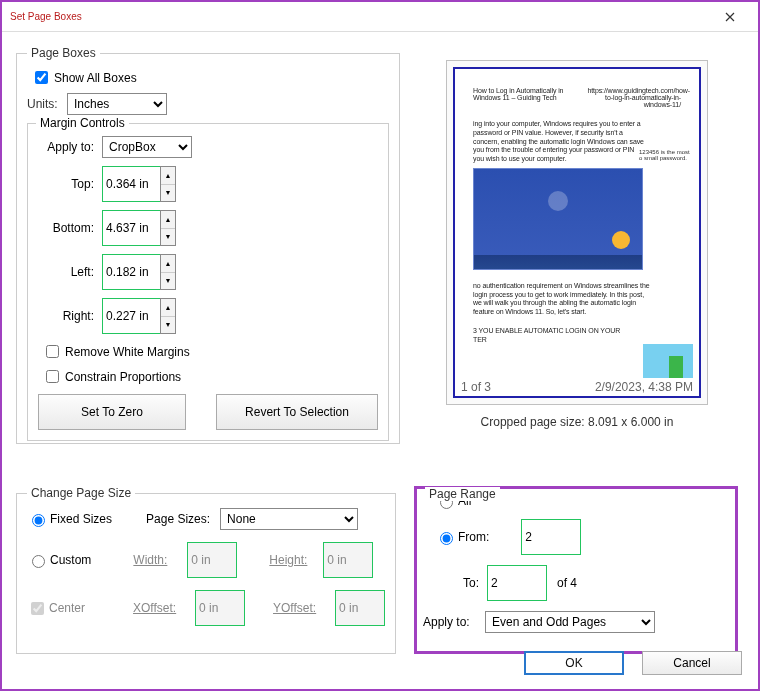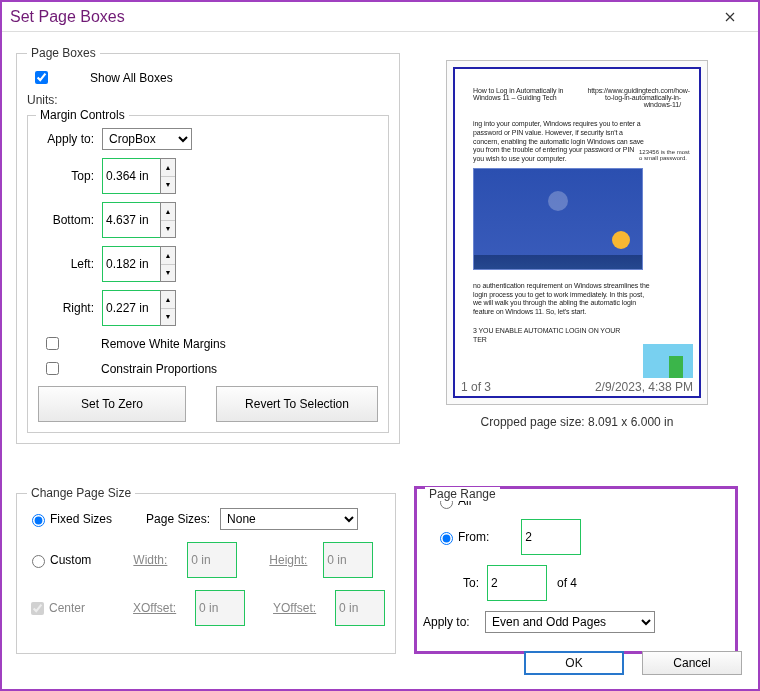--- a/index.html
+++ b/index.html
@@ -1,19 +1,19 @@
 <!DOCTYPE html>
 <html><head>
 <meta charset="utf-8">
 <style>
 * { box-sizing: border-box; font-family: "Segoe UI", Tahoma, sans-serif; font-size: 12px; }
 body { margin: 0; padding: 0; background: #fff; }
 .window { width: 760px; height: 691px; border: 2px solid #a040c0; background: #fff; position: relative; }
 .titlebar { height: 30px; background: #fff; border-bottom: 1px solid #ddd; display: flex; align-items: center; padding: 0 8px; }
-.titlebar .title { flex: 1; color: #701a75; font-size: 16px; }
+.titlebar .title { flex: 1; color: #b91c1c; font-size: 10px; }
 .titlebar .close { width: 40px; height: 28px; display: flex; align-items: center; justify-content: center; cursor: pointer; }
 .titlebar .close svg { width: 10px; height: 10px; }
 .body { position: relative; padding: 10px 14px 14px 10px; height: calc(100% - 30px); }
 fieldset { border: 1px solid #ccc; margin: 0; padding: 8px 10px 10px 10px; position: relative; }
 legend { padding: 0 4px; color: #333; font-size: 12px; }
 .pageboxes { position: absolute; left: 14px; top: 14px; width: 380px; height: 398px; }
 .preview-wrap { position: absolute; left: 420px; top: 28px; width: 310px; }
 .preview { width: 262px; height: 345px; margin: 0 auto; border: 1px solid #c0c0c0; background: #fafafa; padding: 6px; }
 .preview-inner { width: 100%; height: 100%; border: 2px solid #2020aa; background: #fff; position: relative; overflow: hidden; padding: 18px; }
 .tiny { font-size: 7px; color: #222; line-height: 1.25; letter-spacing: -0.1px; }
@@ -24,21 +24,21 @@
 .prev-img .avatar { position: absolute; left: 50%; top: 22px; width: 20px; height: 20px; margin-left: -10px; background: rgba(255,255,255,0.25); border-radius: 50%; }
 .prev-right { position: absolute; right: 6px; top: 80px; font-size: 6px; color: #333; width: 54px; }
 .pipe-box { position: absolute; right: 6px; bottom: 18px; width: 50px; height: 34px; background: #78d0f0; }
 .pipe-box .pipe { position: absolute; right: 10px; bottom: 0; width: 14px; height: 22px; background: #3bb54a; }
 .preview-footer { position: absolute; left: 6px; right: 6px; bottom: 2px; display: flex; justify-content: space-between; font-size: 6px; color: #666; }
 
 .cropped-size { text-align: center; margin-top: 10px; color: #333; font-size: 12px; }
 
 .row { display: flex; align-items: center; margin-bottom: 8px; }
 .row label, .lbl { color: #333; }
-.chk { display: flex; align-items: center; margin-bottom: 6px; margin-left: 4px; gap: 36px; }
+.chk { display: flex; align-items: center; margin-bottom: 6px; margin-left: 4px; }
 .chk input { margin-right: 6px; }
 
 select { height: 22px; border: 1px solid #888; background: #fff; padding: 0 2px; }
 input[type=text] { height: 16px; border: 1px solid #22c55e; padding: 17px 3px; background: #fff; }
 input[type=text][disabled] { background: #f4f4f4; color: #888; }
 .spin { display: inline-flex; align-items: stretch; }
 .spin input { width: 58px; border-right: none; }
 .spin .btns { display: flex; flex-direction: column; border: 1px solid #888; width: 16px; }
 .spin .btns button { flex: 1; border: none; background: #f3f3f3; padding: 0; font-size: 7px; cursor: pointer; line-height: 1; }
 .spin .btns button:first-child { border-bottom: 1px solid #ccc; }
@@ -94,20 +94,23 @@
     <fieldset class="pageboxes">
       <legend>Page Boxes</legend>
 
       <div class="chk">
         <input type="checkbox" checked="" style="">
         <label>Show All Boxes</label>
       </div>
 
       <div class="row">
         <label class="lbl" style="width:40px">Units:</label>
+        <select class="units-select">
+          <option>Inches</option>
+        </select>
       </div>
 
       <div class="margin-controls">
         <span class="mc-legend">Margin Controls</span>
         <div class="mc-body">
           <div class="mc-row">
             <span class="mlbl">Apply to:</span>
             <select class="cropbox-select">
               <option>CropBox</option>
             </select>

